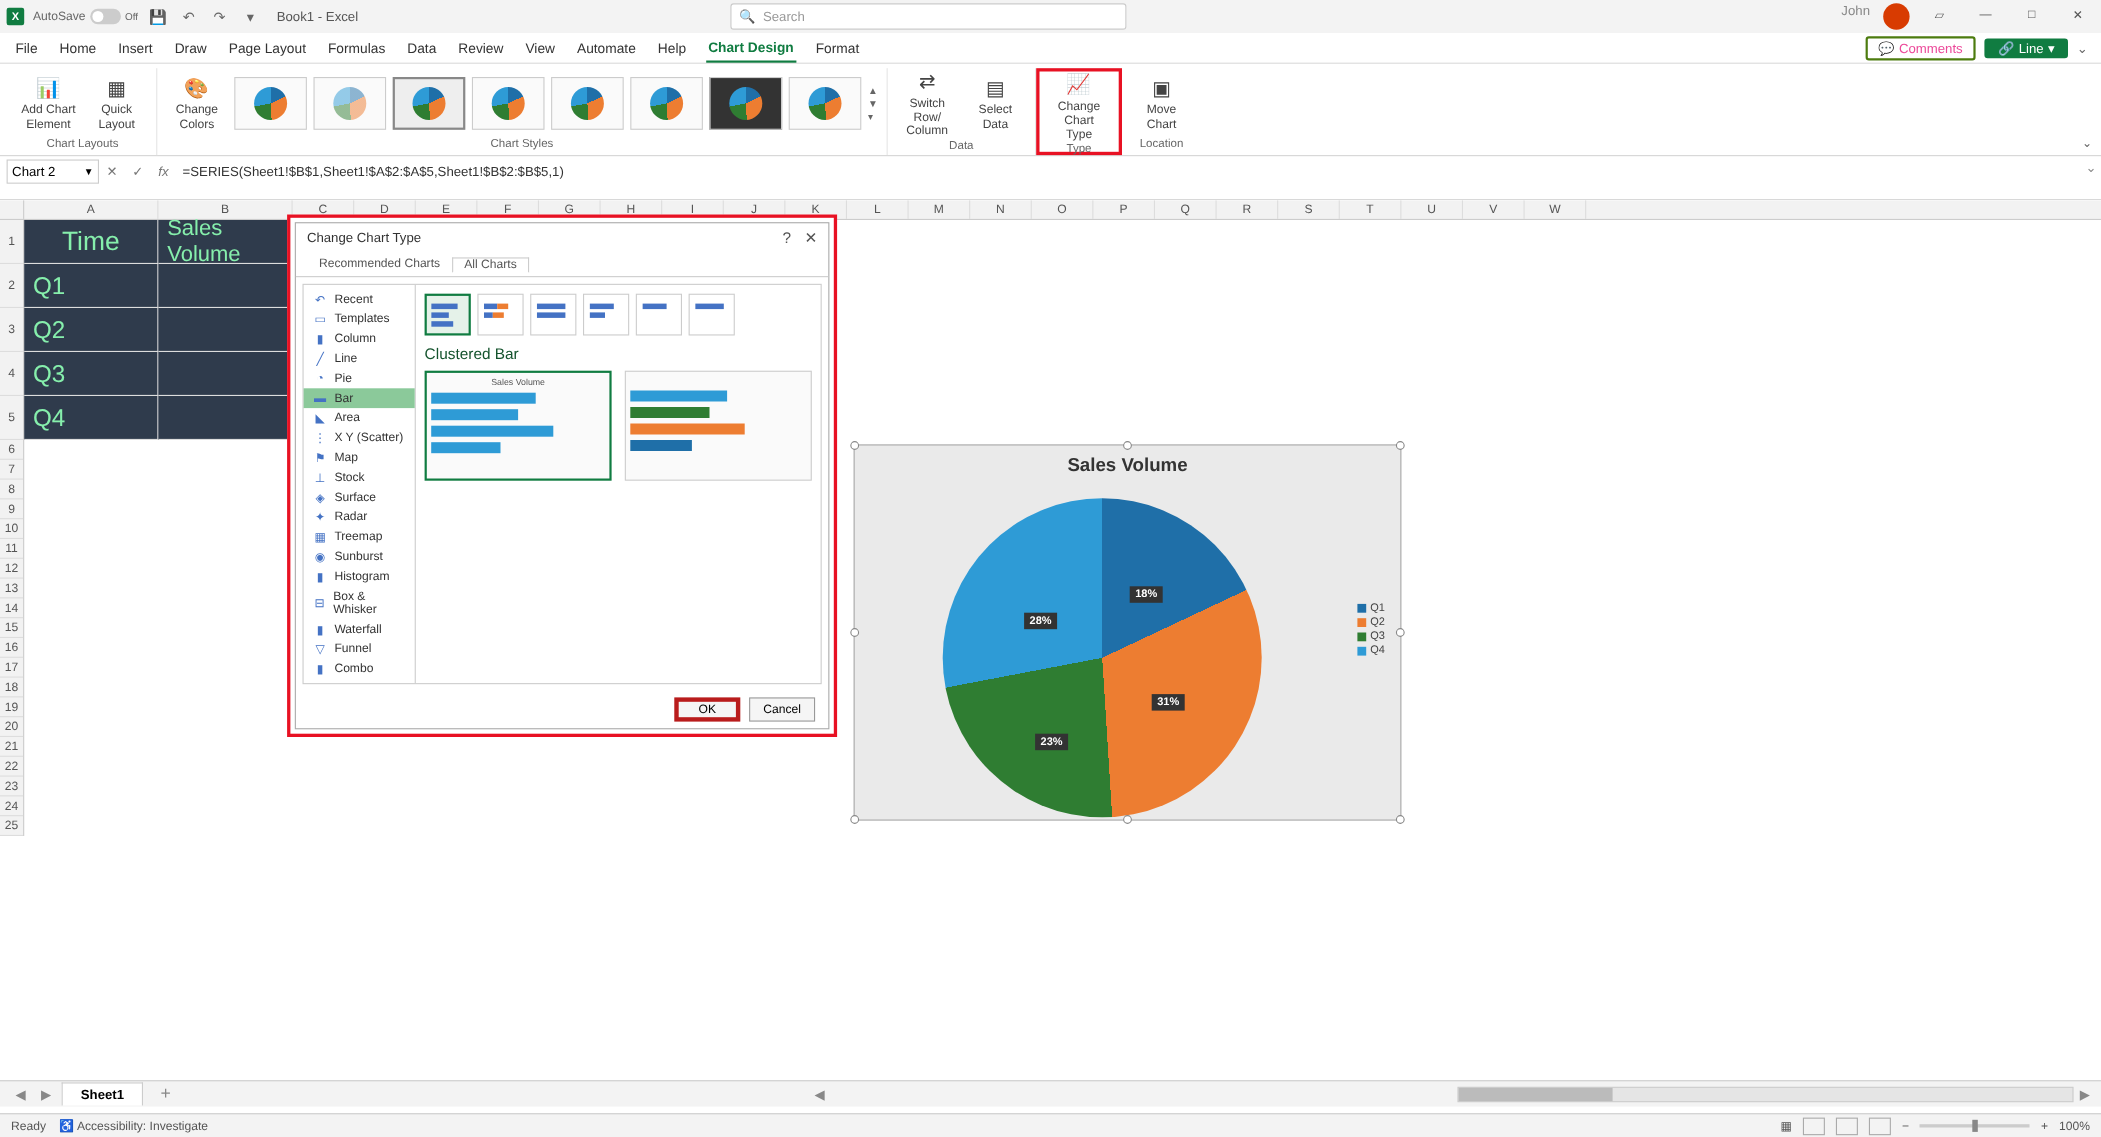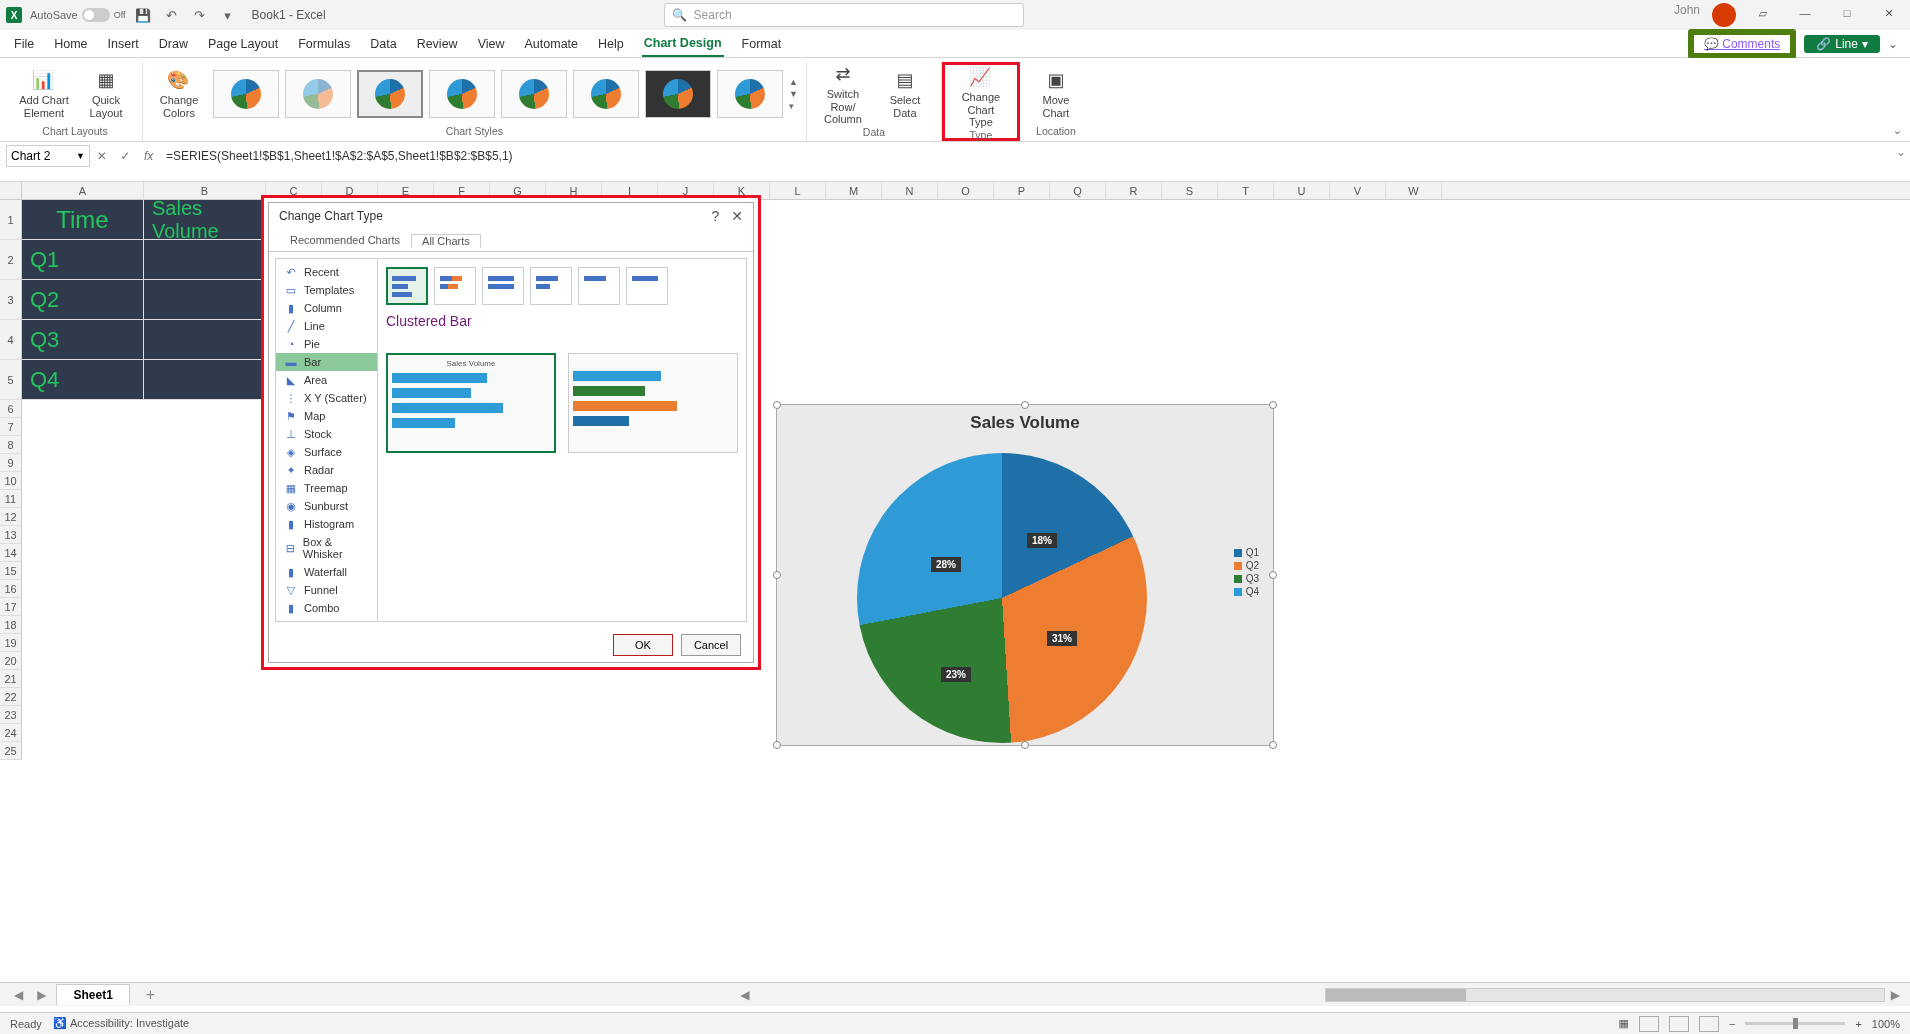--- a/index.html
+++ b/index.html
@@ -17,21 +17,21 @@
     .title-right { margin-left: auto; display: flex; align-items: flex-start; gap: 12px; }
     .username { font-size: 12px; color: #888; }
     .avatar { width: 24px; height: 24px; background: #d83b01; border-radius: 50%; }
     .win-btn { width: 30px; height: 20px; display: flex; align-items: center; justify-content: center; color: #555; font-size: 11px; }
 
     
     .ribbon-tabs { height: 28px; background: #fff; border-bottom: 1px solid #d4d4d4; display: flex; align-items: stretch; padding: 0 12px; gap: 16px; }
     .tab { display: flex; align-items: center; font-size: 12.5px; color: #333; padding: 0 2px; cursor: pointer; }
     .tab.active { color: #107c41; font-weight: 600; border-bottom: 2px solid #107c41; }
     .ribbon-right { margin-left: auto; display: flex; gap: 8px; align-items: center; }
-    .comments-btn { border: 6px solid #4d7c0f; padding: 2px 10px; font-size: 12px; border-radius: 3px; color: #8b5cf6; text-decoration: underline; }
+    .comments-btn { border: 2px solid #4d7c0f; padding: 2px 10px; font-size: 12px; border-radius: 3px; color: #ec4899; }
     .share-btn { background: #107c41; color: #fff; padding: 2px 12px; font-size: 12px; border-radius: 3px; display: flex; align-items: center; gap: 4px; }
 
     
     .ribbon-body { height: 84px; background: #fff; border-bottom: 1px solid #d4d4d4; display: flex; padding: 4px 8px 0; position: relative; }
     .ribbon-group { display: flex; flex-direction: column; align-items: center; padding: 0 8px; border-right: 1px solid #e5e5e5; }
     .ribbon-group.last { border-right: none; }
     .group-content { display: flex; gap: 6px; height: 64px; align-items: center; }
     .group-label { font-size: 10.5px; color: #666; height: 16px; }
     .big-btn { display: flex; flex-direction: column; align-items: center; justify-content: center; width: 56px; font-size: 11px; color: #444; text-align: center; line-height: 1.15; gap: 2px; padding: 2px; }
     .big-btn .ico { width: 24px; height: 24px; display: flex; align-items: center; justify-content: center; font-size: 18px; }
@@ -51,50 +51,50 @@
     .grid-area { position: relative; height: 770px; background: #fff; overflow: hidden; }
     .col-headers { position: absolute; top: 0; left: 0; right: 0; height: 18px; background: #f2f2f2; display: flex; border-bottom: 1px solid #ccc; }
     .corner { width: 22px; border-right: 1px solid #ccc; }
     .col-h { width: 112px; text-align: center; font-size: 11px; color: #555; border-right: 1px solid #ddd; line-height: 18px; }
     .col-h.wide { width: 122px; }
     .col-h.narrow { width: 56px; }
     .row-headers { position: absolute; top: 18px; left: 0; width: 22px; background: #f2f2f2; border-right: 1px solid #ccc; }
     .row-h { height: 40px; text-align: center; font-size: 11px; color: #555; border-bottom: 1px solid #ddd; line-height: 40px; }
     .row-h.small { height: 18px; line-height: 18px; }
     .cells { position: absolute; top: 18px; left: 22px; right: 0; }
-    .data-cell { position: absolute; border-right: 1px solid #ddd; border-bottom: 1px solid #ddd; display: flex; align-items: center; padding: 0 8px; color: #22c55e; font-size: 22px; }
+    .data-cell { position: absolute; border-right: 1px solid #ddd; border-bottom: 1px solid #ddd; display: flex; align-items: center; padding: 0 8px; color: #86efac; font-size: 22px; }
     .dark-cell { background: #2f3b4c; }
     .header-cell { font-size: 24px; justify-content: center; }
 
     
     .dialog-wrap { position: absolute; left: 261px; top: 195px; width: 500px; height: 475px; border: 3px solid #e81123; background: #fff; }
     .dialog { position: absolute; left: 4px; top: 4px; right: 4px; bottom: 4px; background: #fff; border: 1px solid #aaa; display: flex; flex-direction: column; }
     .dlg-title { height: 28px; display: flex; align-items: center; padding: 0 10px; font-size: 12px; color: #333; }
     .dlg-title .right { margin-left: auto; display: flex; gap: 12px; color: #555; font-size: 14px; }
     .dlg-tabs { height: 24px; display: flex; padding: 0 10px; gap: 0; border-bottom: 1px solid #ccc; align-items: center; }
     .dlg-tab { padding: 0 10px; font-size: 11px; color: #555; border: 1px solid transparent; display: flex; align-items: center; }
     .dlg-tab.active { border: 1px solid #ccc; border-bottom-color: #fff; background: #fff; position: relative; top: 1px; }
     .dlg-body { flex: 1; display: flex; border: 1px solid #ccc; margin: 6px; }
     .dlg-side { width: 104px; border-right: 1px solid #ccc; padding: 4px 0; }
     .type-item { display: flex; align-items: center; gap: 6px; padding: 3px 8px; font-size: 11px; color: #333; }
     .type-item.selected { background: #8bc99a; }
     .type-icon { width: 14px; height: 12px; display: flex; align-items: center; justify-content: center; color: #4472c4; font-size: 11px; }
     .dlg-main { flex: 1; padding: 8px; }
     .subtype-row { display: flex; gap: 6px; margin-bottom: 8px; }
     .subtype { width: 42px; height: 38px; border: 1px solid #ccc; display: flex; align-items: center; justify-content: center; }
     .subtype.selected { border: 2px solid #107c41; background: #e5f2e9; }
-    .subtype-name { font-size: 14px; color: #701a75; margin-bottom: 24px; }
+    .subtype-name { font-size: 14px; color: #14532d; margin-bottom: 8px; }
     .preview-row { display: flex; gap: 12px; }
     .preview { width: 170px; height: 100px; border: 1px solid #ccc; background: #fafafa; position: relative; padding: 4px; }
     .preview.selected { border: 2px solid #107c41; }
     .preview-title { font-size: 8px; text-align: center; color: #555; }
     .bar-h { height: 10px; background: #2e9bd6; margin: 5px 0; }
     .dlg-buttons { height: 36px; display: flex; justify-content: flex-end; align-items: center; gap: 8px; padding: 0 12px; }
     .dlg-btn { width: 60px; height: 22px; border: 1px solid #999; font-size: 11px; background: #f5f5f5; }
-    .dlg-btn.primary { border: 1px solid #b91c1c; }
+    .dlg-btn.primary { border: 4px solid #b91c1c; }
 
     
     .chart-obj { position: absolute; left: 776px; top: 222px; width: 498px; height: 342px; background: #eaeaea; border: 1px solid #aaa; }
     .chart-title { text-align: center; font-size: 17px; font-weight: bold; color: #333; padding: 8px 0; }
     .pie-container { position: absolute; left: 80px; top: 48px; width: 290px; height: 290px; }
     .pie { width: 100%; height: 100%; border-radius: 50%; background: conic-gradient(#1f6fa8 0deg 64.8deg, #ed7d31 64.8deg 176.4deg, #2f7d32 176.4deg 259.2deg, #2e9bd6 259.2deg 360deg); transform: rotate(0deg); }
     .pie-label { position: absolute; background: #333; color: #fff; font-size: 10px; padding: 2px 5px; font-weight: bold; }
     .legend { position: absolute; right: 14px; top: 140px; font-size: 10px; color: #444; }
     .legend-item { display: flex; align-items: center; gap: 4px; margin: 2px 0; }
     .legend-sw { width: 8px; height: 8px; }

